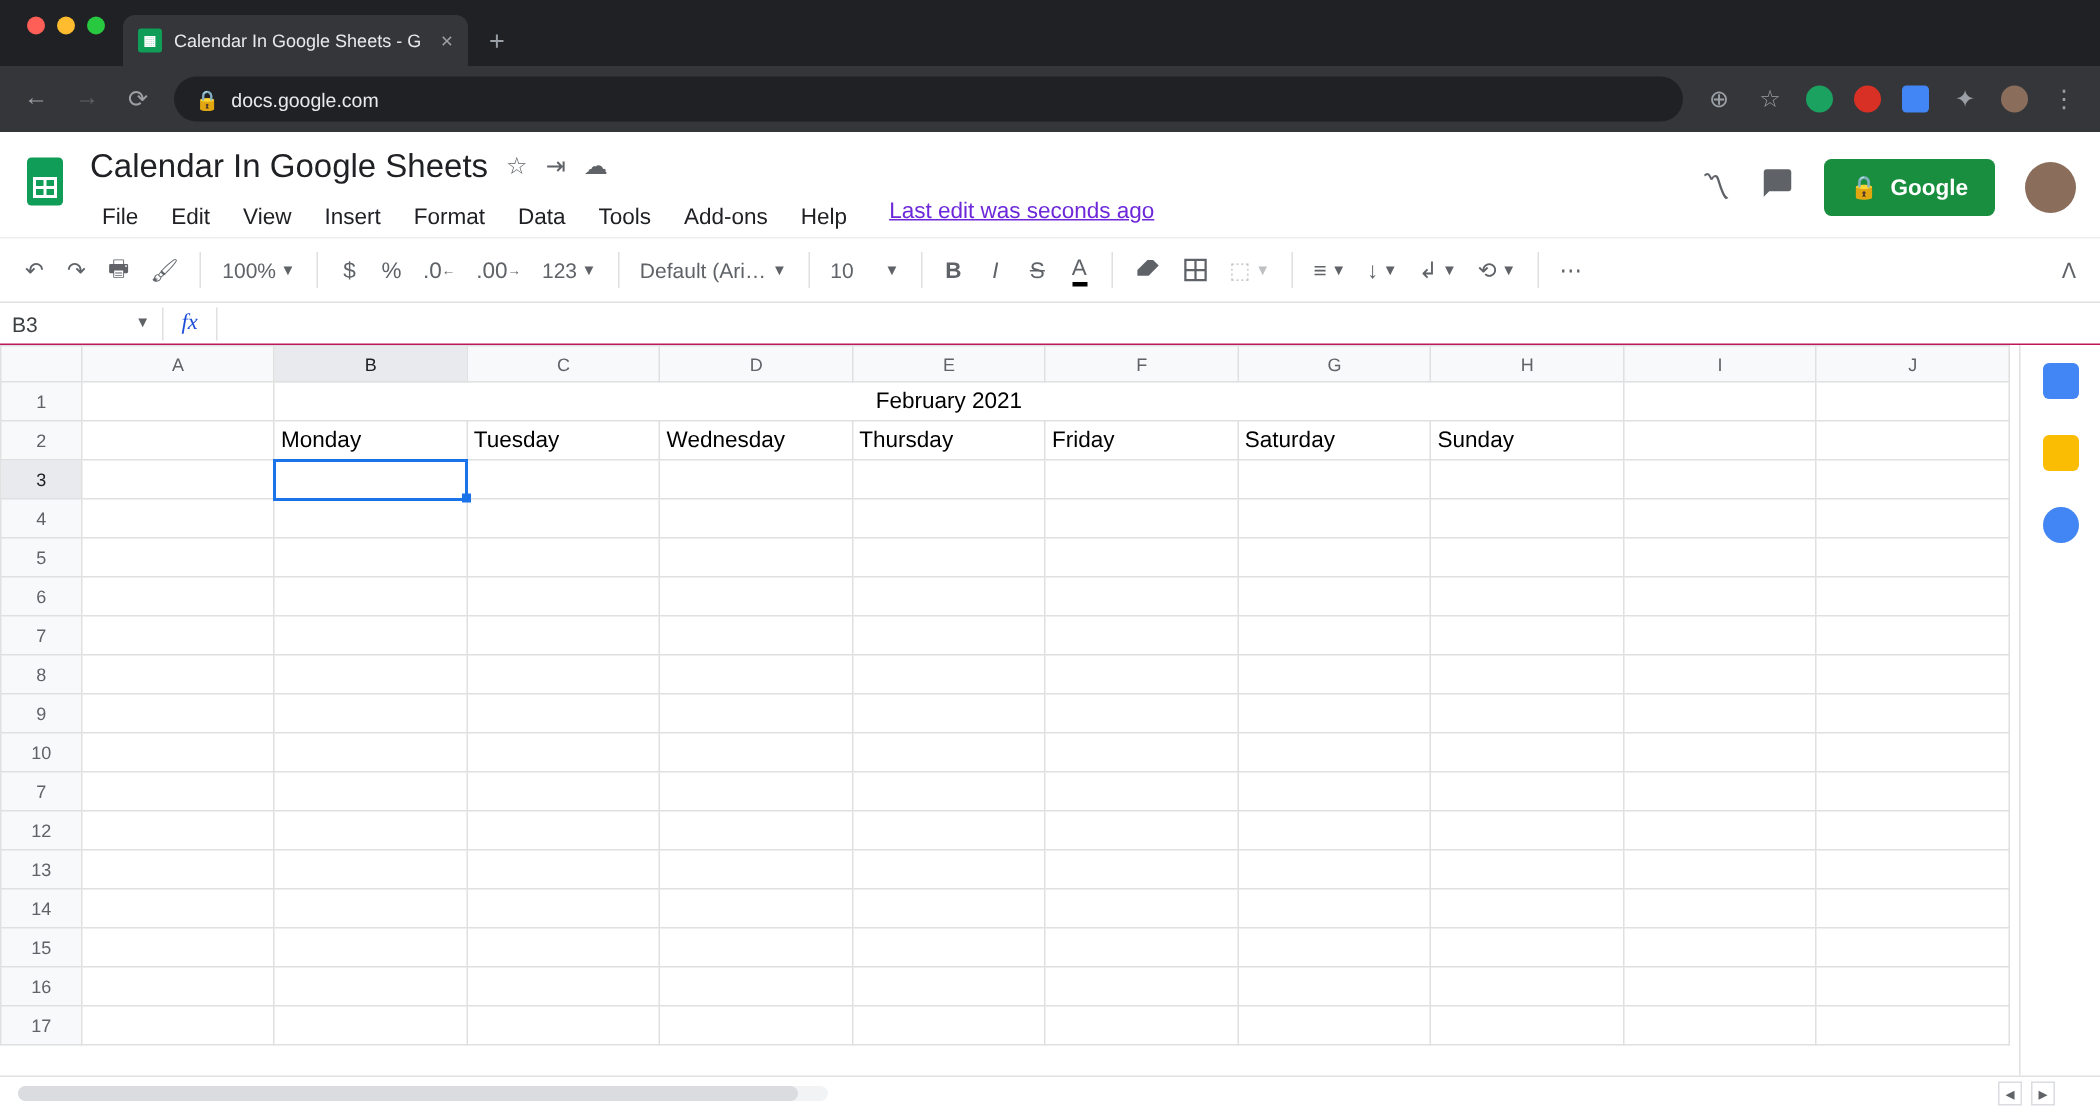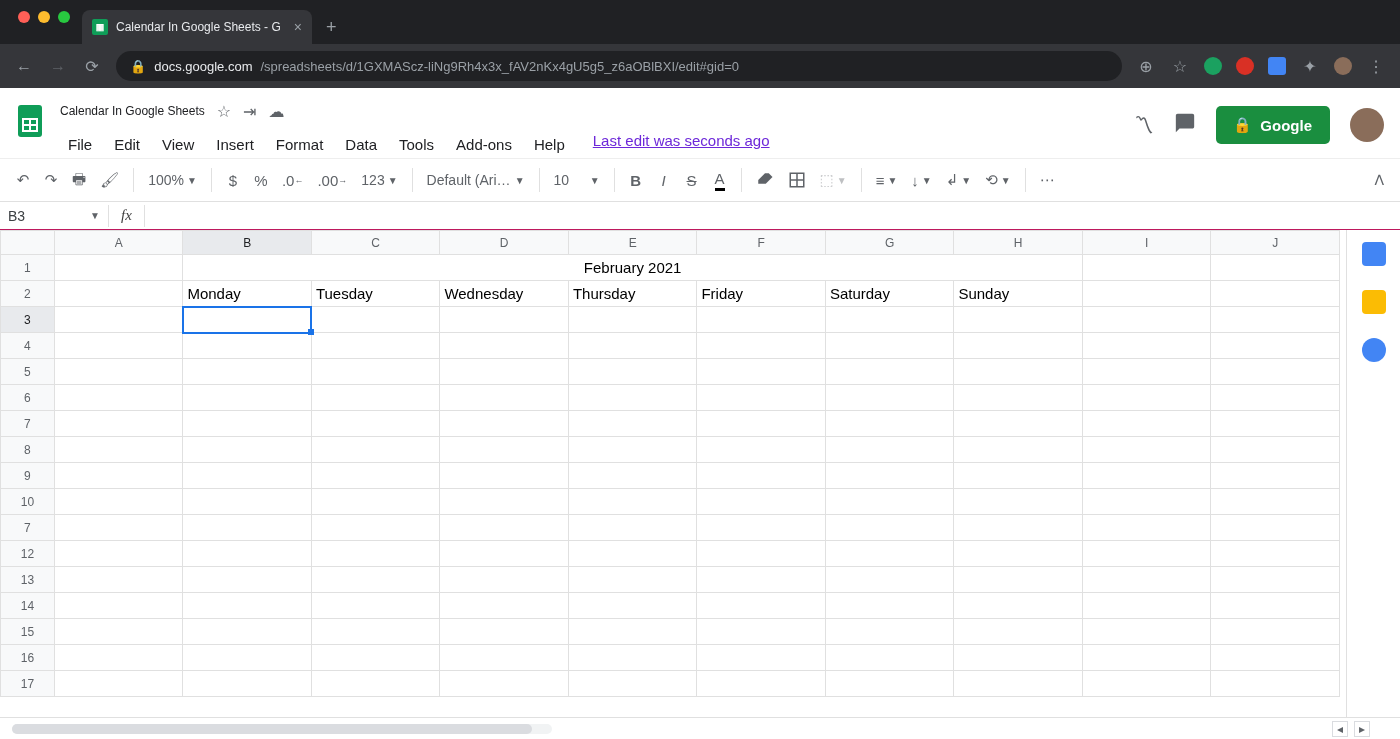--- a/index.html
+++ b/index.html
@@ -20,42 +20,42 @@
   .addr-bar .host{color:#e8eaed;}
   .ext-icons{display:flex;gap:14px;align-items:center;}
   .ext-i{width:18px;height:18px;border-radius:50%;}
   
   .sheets-container{background:#fff; height:calc(739px - 88px); display:flex; flex-direction:column;}
   .sheets-header{display:flex;align-items:flex-start;padding:8px 16px 0 10px;gap:10px;}
   .sheets-logo{width:40px;height:50px;display:flex;align-items:center;justify-content:center;}
   .sheets-logo svg{width:36px;height:36px;}
   .title-area{flex:1;}
   .title-row{display:flex;align-items:center;gap:12px;height:30px;}
-  .doc-title{font-size:12px;color:#202124;}
+  .doc-title{font-size:22px;color:#202124;}
   .title-icn{color:#5f6368;font-size:16px;}
   .menu-bar{display:flex;gap:6px;padding-top:6px;font-size:15px;color:#202124;height:32px;}
   .menu-item{padding:4px 8px;}
   .last-edit{color:#6d28d9;text-decoration:underline;margin-left:14px;font-size:15px;}
   .header-right{display:flex;align-items:center;gap:20px;padding-top:10px;}
   .hdr-icn{color:#5f6368;font-size:20px;}
   .share-btn{background:#1a8e3f;color:#fff;font-weight:bold;padding:10px 18px;border-radius:5px;display:flex;align-items:center;gap:8px;font-size:15px;}
   .avatar{width:34px;height:34px;border-radius:50%;background:#8a6d5a;}
   
   .toolbar{border-top:1px solid #eee;border-bottom:1px solid #e0e0e0;height:44px;display:flex;align-items:center;padding:0 10px;gap:2px;color:#5f6368;}
   .tb-btn{padding:4px 6px;display:flex;align-items:center;justify-content:center;min-width:26px;font-size:15px;}
   .tb-sep{width:1px;height:24px;background:#e0e0e0;margin:0 6px;}
   .tb-dd{font-size:10px;margin-left:3px;color:#5f6368;}
   .tb-text{font-size:14px;}
   .tb-collapse{margin-left:auto;font-size:14px;padding-right:6px;}
   
   .name-row{height:28px;display:flex;align-items:center;border-bottom:1px solid #be185d;}
   .name-box{width:108px;padding-left:8px;font-size:14px;color:#3c4043;display:flex;align-items:center;}
   .name-dd{margin-left:auto;margin-right:8px;color:#5f6368;font-size:10px;}
   .name-sep{width:1px;height:22px;background:#e0e0e0;}
-  .fx{font-style:italic;color:#404040;padding:0 12px;font-size:15px;font-family:serif;}
+  .fx{font-style:italic;color:#1d4ed8;padding:0 12px;font-size:15px;font-family:serif;}
   .fx-sep{width:1px;height:22px;background:#e0e0e0;}
   
   .grid-wrap{flex:1;display:flex;position:relative;}
   .grid-scroll{flex:1;overflow:hidden;}
   table.sheet{border-collapse:collapse;table-layout:fixed;width:1340px;}
   table.sheet th, table.sheet td{border:1px solid #e0e0e0;font-weight:normal;}
   th.corner{width:52px;height:24px;background:#f8f9fa;border-top:none;border-left:none;}
   th.colh{height:24px;background:#f8f9fa;color:#5f6368;font-size:12px;text-align:center;}
   th.colh.sel{background:#e8eaed;color:#202124;}
   th.rowh{width:52px;background:#f8f9fa;color:#5f6368;font-size:12px;text-align:center;}
@@ -94,21 +94,20 @@
     </div>
     <div class="new-tab">+</div>
   </div>
   <div class="addr-row">
     <div class="nav-icn">←</div>
     <div class="nav-icn" style="opacity:.4">→</div>
     <div class="nav-icn">⟳</div>
     <div class="addr-bar">
       <span>🔒</span>
       <span class="host">docs.google.com</span>
-        <span>/spreadsheets/d/1GXMAScz-liNg9Rh4x3x_fAV2nKx4gU5g5_z6aOBlBXI/edit#gid=0</span>
     </div>
     <div class="ext-icons">
       <span class="nav-icn">⊕</span>
       <span class="nav-icn">☆</span>
       <div class="ext-i" style="background:#1ba160"></div>
       <div class="ext-i" style="background:#d93025"></div>
       <div class="ext-i" style="background:#4285f4;border-radius:3px"></div>
       <span class="nav-icn">✦</span>
       <div class="ext-i" style="background:#8a6d5a"></div>
       <span class="nav-icn">⋮</span>

